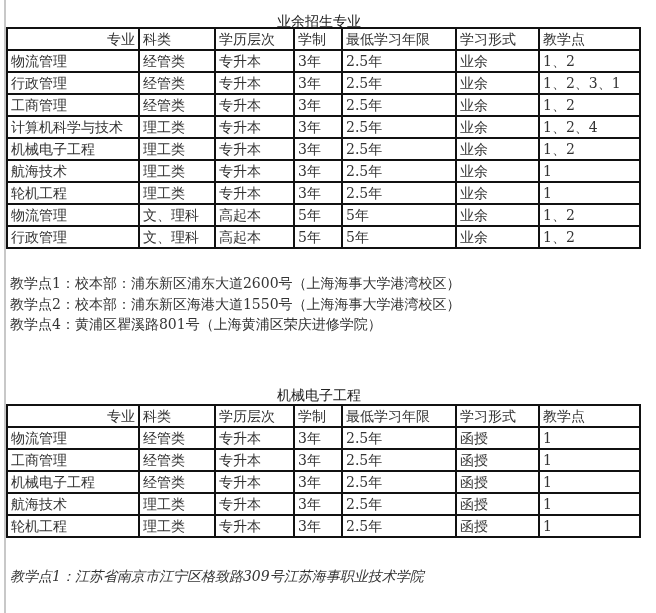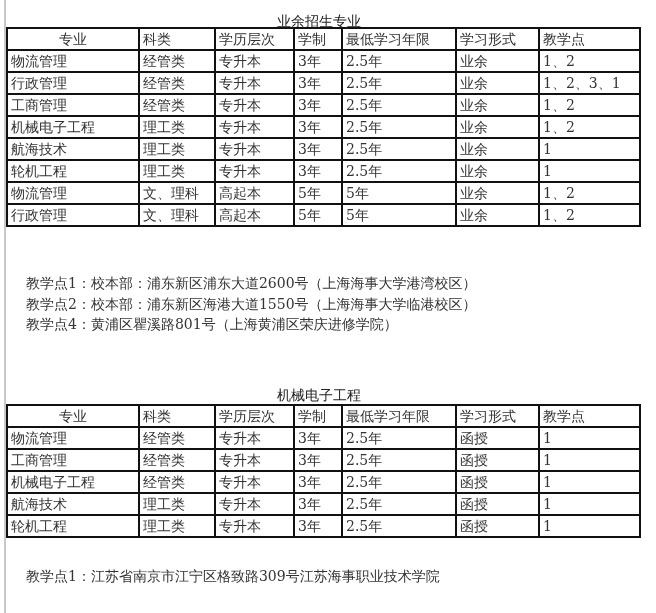--- a/index.html
+++ b/index.html
@@ -18,23 +18,23 @@
   }
   table.plan {
     position: absolute; left: 6px; border-collapse: collapse;
     table-layout: fixed; font-size: 14px;
   }
   table.plan td, table.plan th {
     border: 2px solid #111; height: 20px; padding: 0 3px;
     line-height: 20px; font-weight: normal; text-align: left;
     white-space: nowrap; overflow: hidden; color: #333;
   }
-  table.plan th.center { text-align: center; margin-left: 28px; }
+  table.plan th.center { text-align: right; margin-left: 28px; }
   .notes {
-    position: absolute; left: 26px; font-size: 14px; line-height: 20.5px;
+    position: absolute; left: 10px; font-size: 14px; line-height: 20.5px;
     color: #333; white-space: nowrap;
   }
   .notes div { height: 20.5px; }
 </style>
 </head>
 <body>
 
 <div class="left-rule"></div>
 
 <div class="section-title" style="left:277px; top:12px;text-decoration:underline;">业余招生专业</div>
@@ -80,20 +80,29 @@
       <tr>
         <td>工商管理</td>
         <td>经管类</td>
         <td>专升本</td>
         <td>3年</td>
         <td>2.5年</td>
         <td>业余</td>
         <td>1、2</td>
       </tr>
       <tr>
+        <td>计算机科学与技术</td>
+        <td>理工类</td>
+        <td>专升本</td>
+        <td>3年</td>
+        <td>2.5年</td>
+        <td>业余</td>
+        <td>1、2、4</td>
+      </tr>
+      <tr>
         <td>机械电子工程</td>
         <td>理工类</td>
         <td>专升本</td>
         <td>3年</td>
         <td>2.5年</td>
         <td>业余</td>
         <td>1、2</td>
       </tr>
       <tr>
         <td>航海技术</td>
@@ -129,21 +138,21 @@
         <td>5年</td>
         <td>5年</td>
         <td>业余</td>
         <td>1、2</td>
       </tr>
     </tbody>
 </table>
 
 <div class="notes" style="top:273px;">
   <div>教学点1：校本部：浦东新区浦东大道2600号（上海海事大学港湾校区）</div>
-  <div>教学点2：校本部：浦东新区海港大道1550号（上海海事大学临港校区）</div>
+  <div>教学点2：校本部：浦东新区海港大道1550号（上海海事大学港湾校区）</div>
   <div>教学点4：黄浦区瞿溪路801号（上海黄浦区荣庆进修学院）</div>
 </div>
 
 <div class="section-title" style="left:277px; top:386px;">机械电子工程</div>
 
 <table class="plan" style="top:404px; width:633px;">
   <colgroup>
     <col style="width:132px">
       <col style="width:76px">
       <col style="width:79px">
@@ -203,15 +212,15 @@
         <td>理工类</td>
         <td>专升本</td>
         <td>3年</td>
         <td>2.5年</td>
         <td>函授</td>
         <td>1</td>
       </tr>
     </tbody>
 </table>
 
-<div class="notes" style="top:566px;">
+<div class="notes" style="top:566px;font-style:italic;">
   <div>教学点1：江苏省南京市江宁区格致路309号江苏海事职业技术学院</div>
 </div>
 
 </body></html>

